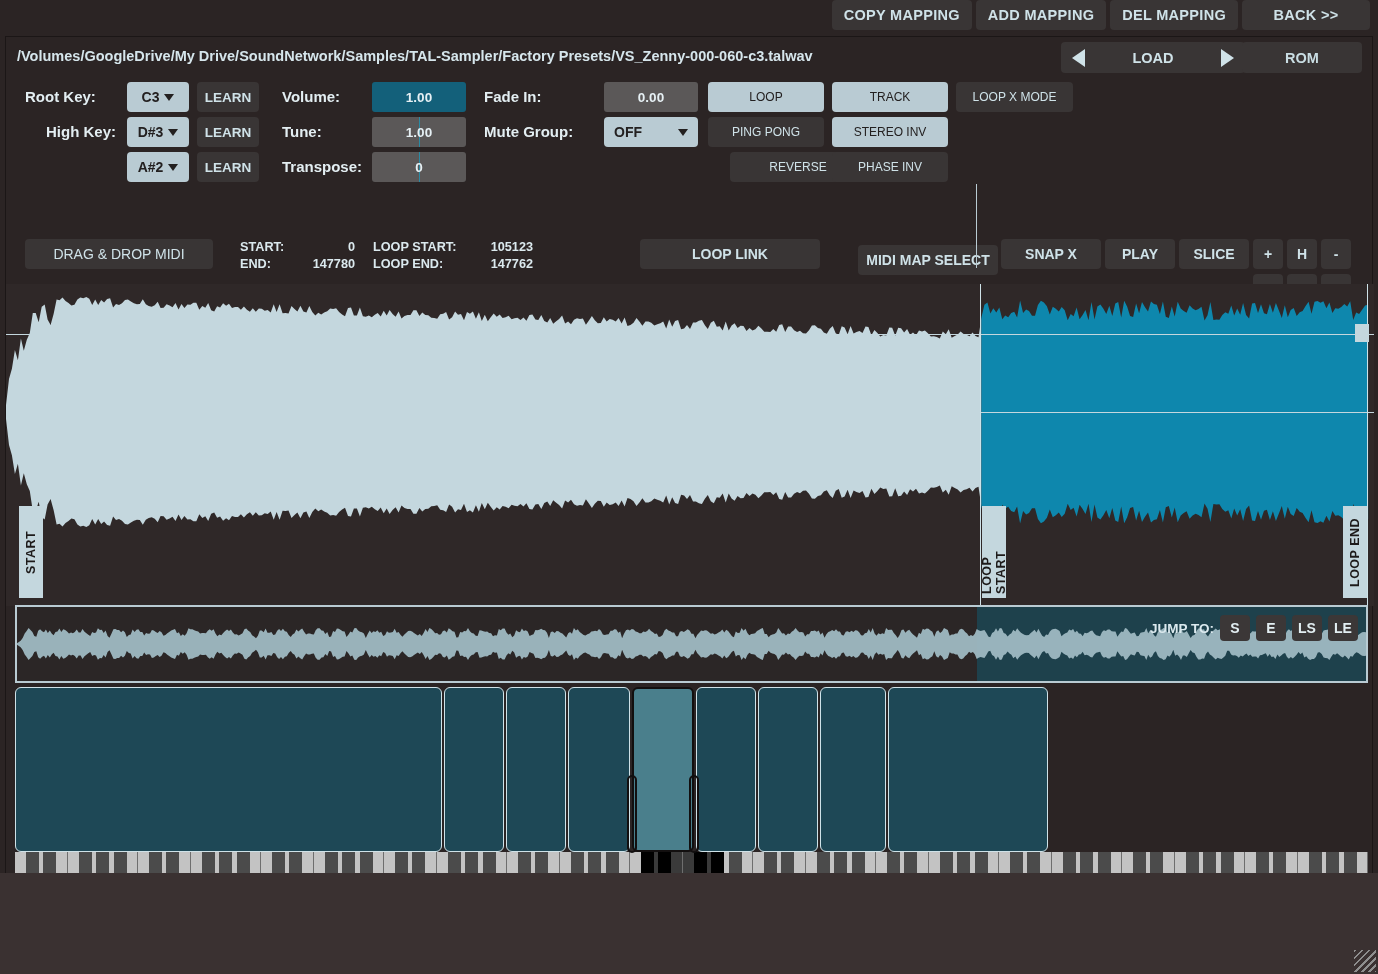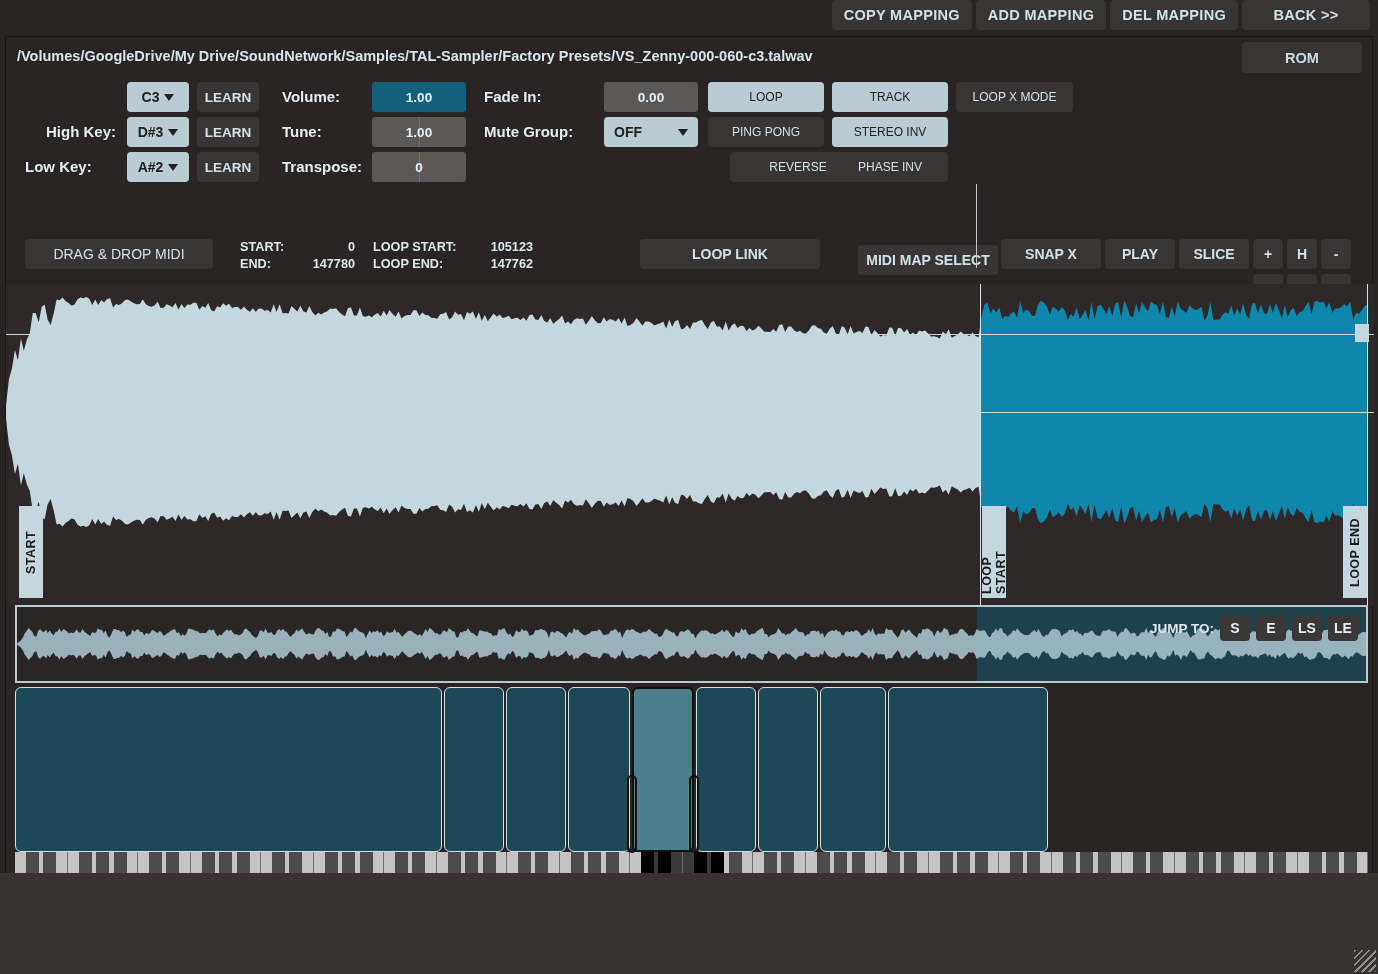--- a/index.html
+++ b/index.html
@@ -172,43 +172,48 @@
   <div class="topbtn">COPY MAPPING</div>
   <div class="topbtn">ADD MAPPING</div>
   <div class="topbtn">DEL MAPPING</div>
   <div class="topbtn" id="topbtn-back">BACK &gt;&gt;</div>
 </div>
 
 <div id="panel">
 
   <div id="pathrow">
     <div id="filepath">/Volumes/GoogleDrive/My Drive/SoundNetwork/Samples/TAL-Sampler/Factory Presets/VS_Zenny-000-060-c3.talwav</div>
+    <div id="loadwrap">
+      <span class="tri tri-l"></span>
+      <span class="lbl">LOAD</span>
+      <span class="tri tri-r"></span>
+    </div>
     <div id="rombtn">ROM</div>
   </div>
 
   <div id="params">
 
+    <div class="prow" style="left:19px;top:3px;width:180px;">
+      <div class="plabel">Root Key:</div>
+    </div>
     <div class="combo" style="position:absolute;left:121px;top:3px;">
       <span>C3</span>
       <span class="car"></span>
     </div>
     <div class="learn" style="position:absolute;left:191px;top:3px;">LEARN</div>
 
     <div class="prow" style="left:19px;top:38px;width:180px;margin-left:21px;">
       <div class="plabel">High Key:</div>
     </div>
     <div class="combo" style="position:absolute;left:121px;top:38px;">
       <span>D#3</span>
       <span class="car"></span>
     </div>
     <div class="learn" style="position:absolute;left:191px;top:38px;">LEARN</div>
 
-    <div class="prow" style="left:19px;top:73px;width:180px;">
-      <div class="plabel">Low Key:</div>
-    </div>
     <div class="combo" style="position:absolute;left:121px;top:73px;">
       <span>A#2</span>
       <span class="car"></span>
     </div>
     <div class="learn" style="position:absolute;left:191px;top:73px;">LEARN</div>
 
     <div class="prow" style="left:276px;top:3px;">
         <div class="plabel">Volume:</div>
       </div>
     <div class="numfield filled" style="position:absolute;left:366px;top:3px;">

